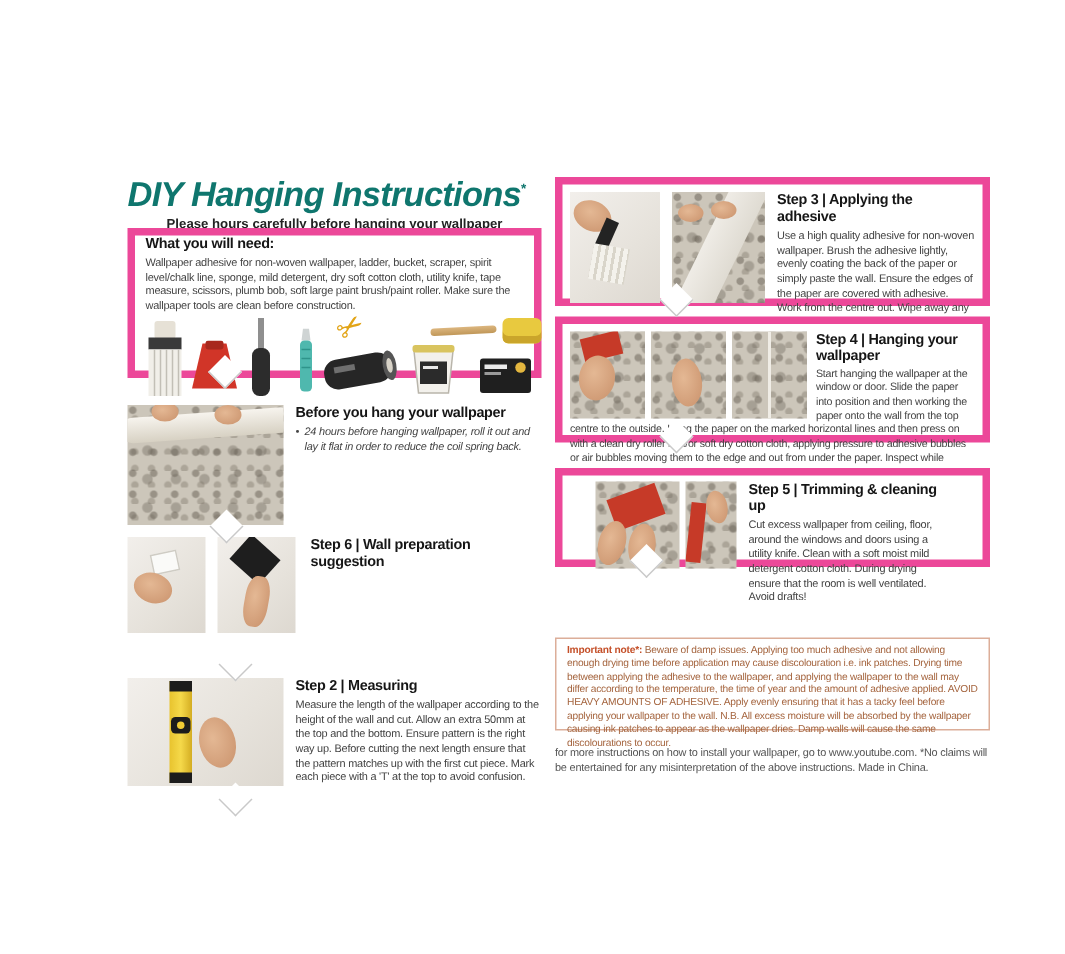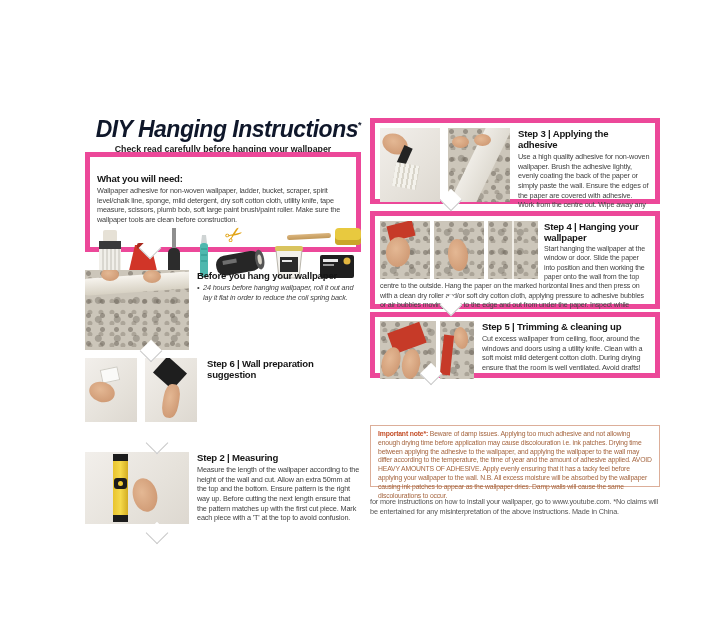--- a/index.html
+++ b/index.html
@@ -13,22 +13,22 @@
   .col-left{left:85px;width:276px;height:500px;}
   .col-right{left:370px;width:290px;height:500px;}
   section{position:absolute;left:0;width:100%;box-sizing:border-box;}
   .bordered{border:5px solid #ec4899;background:#fff;}
   .tail{
     position:absolute;bottom:-9px;width:15px;height:15px;background:#fff;
     border-right:1px solid #c9c9c9;border-bottom:1px solid #c9c9c9;
     transform:rotate(45deg);z-index:3;
   }
   
-  h1{margin:0;font-size:23px;font-weight:800;font-style:italic;color:#0f172a;
-     text-align:right;letter-spacing:-0.5px;line-height:1;}
+  h1{margin:0;font-size:23px;font-weight:800;font-style:italic;color:#0f766e;
+     text-align:left;letter-spacing:-0.5px;line-height:1;}
   h1 sup{font-size:9px;font-style:normal;}
   .subtitle{font-size:8.8px;font-weight:bold;text-align:center;color:#222;margin-top:3px;}
   h2,h3{margin:0 0 2px 0;font-size:9.6px;font-weight:bold;color:#161616;letter-spacing:-0.2px;}
   p,li{font-size:7.3px;line-height:1.32;letter-spacing:-0.15px;color:#434343;margin:0;}
   ul{margin:0;padding:0;list-style:none;}
   li{padding-left:6px;position:relative;font-style:italic;}
   li::before{content:"\2022";position:absolute;left:0;top:0;color:#434343;}
   
   .photo{float:left;position:relative;overflow:hidden;margin-right:8px;background:#eceae5;}
   .wall{background:linear-gradient(135deg,#f2efeb 0%,#e6e2db 60%,#ddd8d0 100%);}
@@ -38,33 +38,33 @@
       radial-gradient(circle at 25% 25%, rgba(110,103,92,.55) 2px, transparent 3px),
       radial-gradient(circle at 70% 60%, rgba(110,103,92,.40) 3px, transparent 4px),
       radial-gradient(circle at 45% 85%, rgba(145,138,125,.55) 2px, transparent 3px);
     background-size:14px 14px,19px 19px,11px 11px;
   }
   .clearfix::after{content:"";display:block;clear:both;}
   .hand{position:absolute;background:radial-gradient(ellipse at 40% 40%,#e4b894,#c9916b);border-radius:50%;}
   .shape{position:absolute;}
   
   .title-block{top:0;}
-  .box-need{top:34px;height:100px;padding:16px 7px;}
+  .box-need{top:34px;height:100px;padding:0 7px;}
   .box-need p{margin-top:0;}
   .tools{position:relative;height:56px;margin-top:3px;}
   .tools>*{position:absolute;}
   .sec-before{top:152px;height:80px;}
   .sec-step1{top:240px;height:84px;}
   .sec-step2{top:334px;height:80px;}
   .txt{overflow:hidden;}
   
   .box-step3{top:0;height:86px;padding:5px;}
-  .box-step4{top:93px;height:98px;padding:5px;font-size:0;}
+  .box-step4{top:93px;height:84px;padding:5px;font-size:0;}
   .box-step4 p{font-size:7.1px;}
-  .box-step5{top:194px;height:66px;padding:4px 5px;}
+  .box-step5{top:194px;height:66px;padding:4px 22px;}
   .sec-step6{top:274px;}
   .box-note{top:307px;height:62px;border:1px solid #dcae99;padding:4px 7px;}
   .box-note p{font-size:6.8px;line-height:1.3;color:#a5653f;}
   .note-label{font-weight:bold;color:#c44f28;}
   .footer-note{top:379px;}
   .footer-note p{color:#555;}
   
   .stick{width:44px;height:5px;background:linear-gradient(#dcb67f,#c09758);border-radius:3px;transform:rotate(-3deg);}
   .sponge{width:26px;height:17px;background:#e8c93f;border-radius:4px;box-shadow:inset 0 -5px 0 #caa52b;}
   .scissors-glyph{font-size:21px;color:#e2a416;transform:rotate(-35deg);display:inline-block;line-height:1;}
@@ -76,21 +76,21 @@
 </style>
 </head>
 <body>
 
 <div class="canvas">
 
   <div class="col col-left">
 
     <section class="title-block">
       <h1><span>DIY Hanging Instructions</span><sup>*</sup></h1>
-      <div class="subtitle">Check read carefully before hanging your wallpaper</div>
+      <div class="subtitle">Please hours carefully before hanging your wallpaper</div>
     </section>
 
     <section class="bordered box-need">
       <h2>What you will need:</h2>
       <p>Wallpaper adhesive for non-woven wallpaper, ladder, bucket, scraper, spirit level/chalk line, sponge, mild detergent, dry soft cotton cloth, utility knife, tape measure, scissors, plumb bob, soft large paint brush/paint roller. Make sure the wallpaper tools are clean before construction.</p>
       <div class="tools">
         <svg style="left:0;bottom:2px" width="26" height="52" viewBox="0 0 26 52">
           <rect x="6" y="0" width="14" height="12" rx="2" fill="#e6e1d6"></rect>
           <rect x="2" y="11" width="22" height="8" fill="#3a3a3a"></rect>
           <rect x="2" y="19" width="22" height="31" fill="#f1efe9"></rect>

